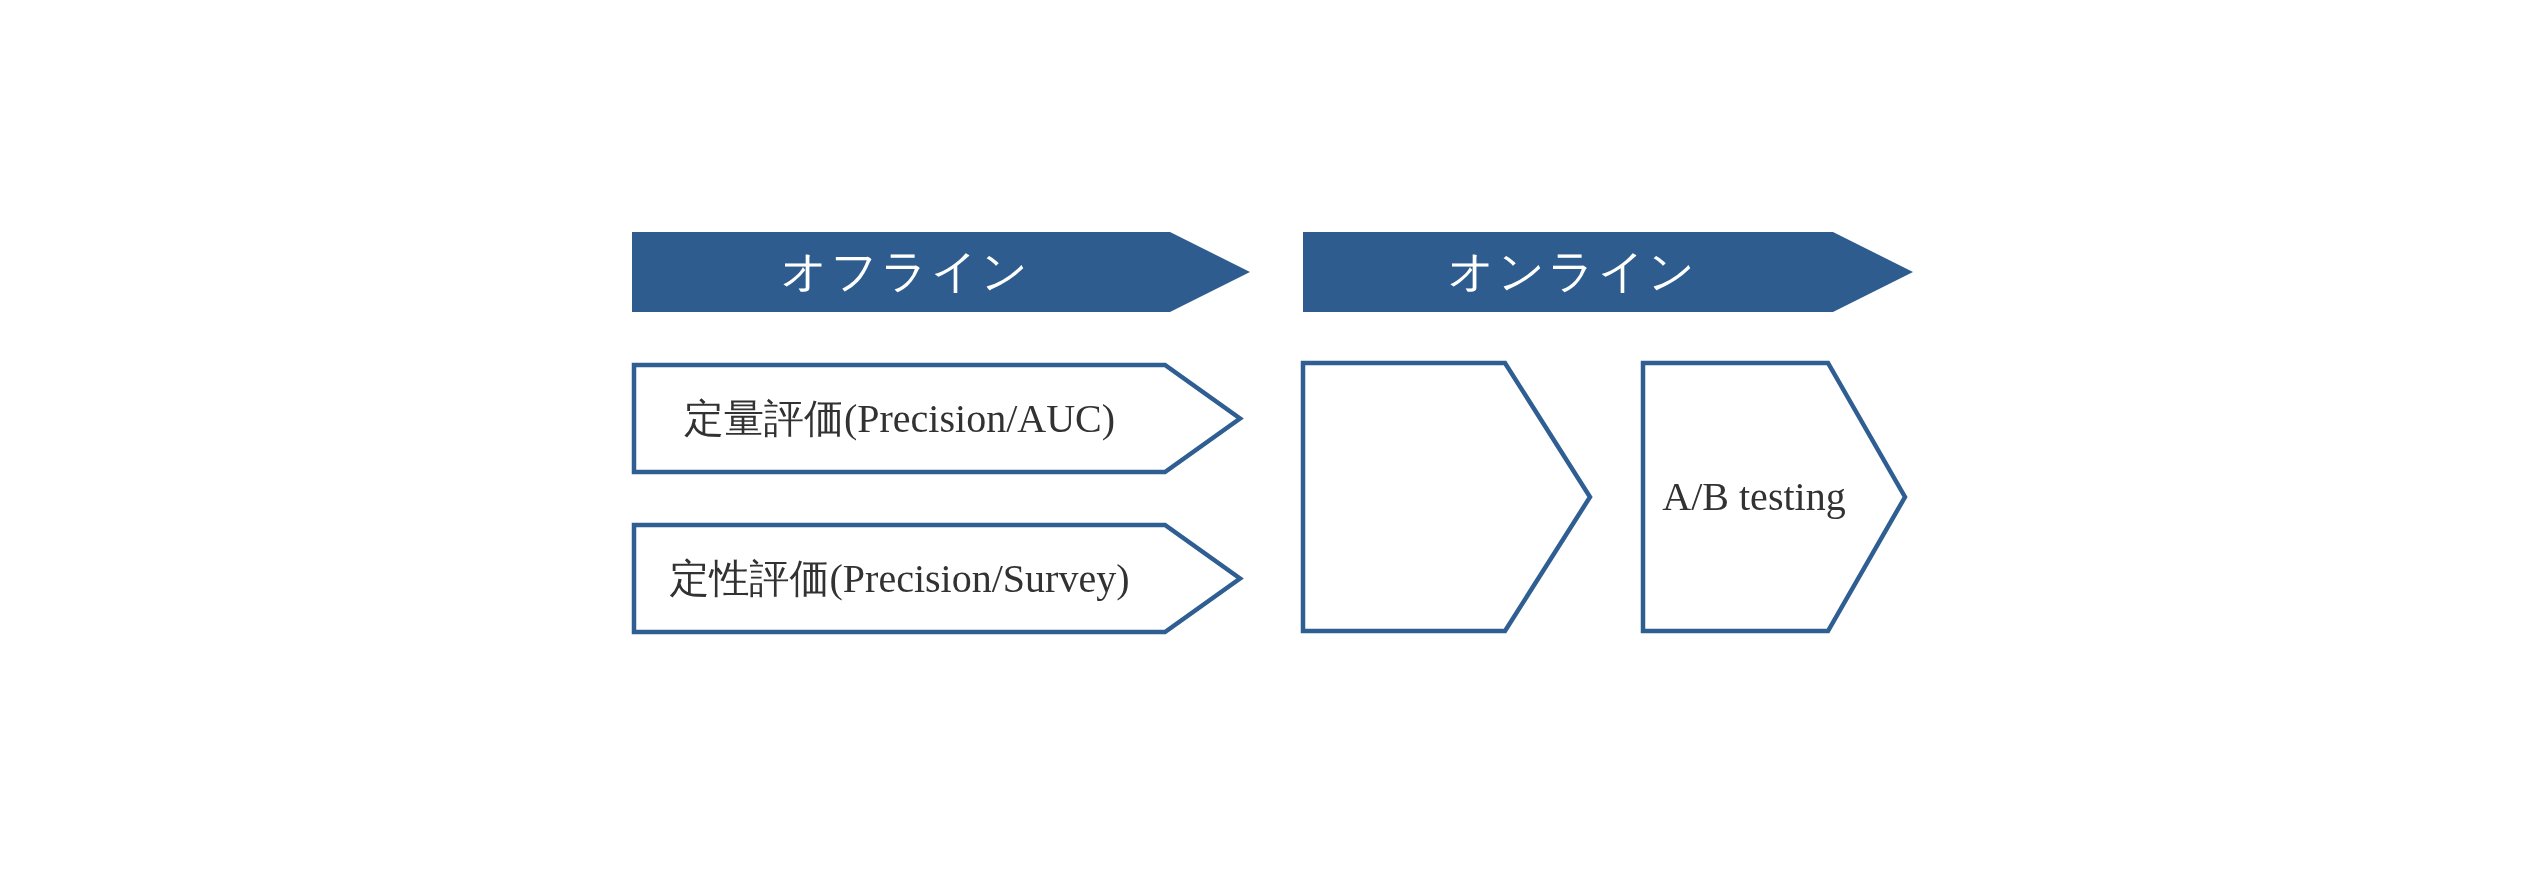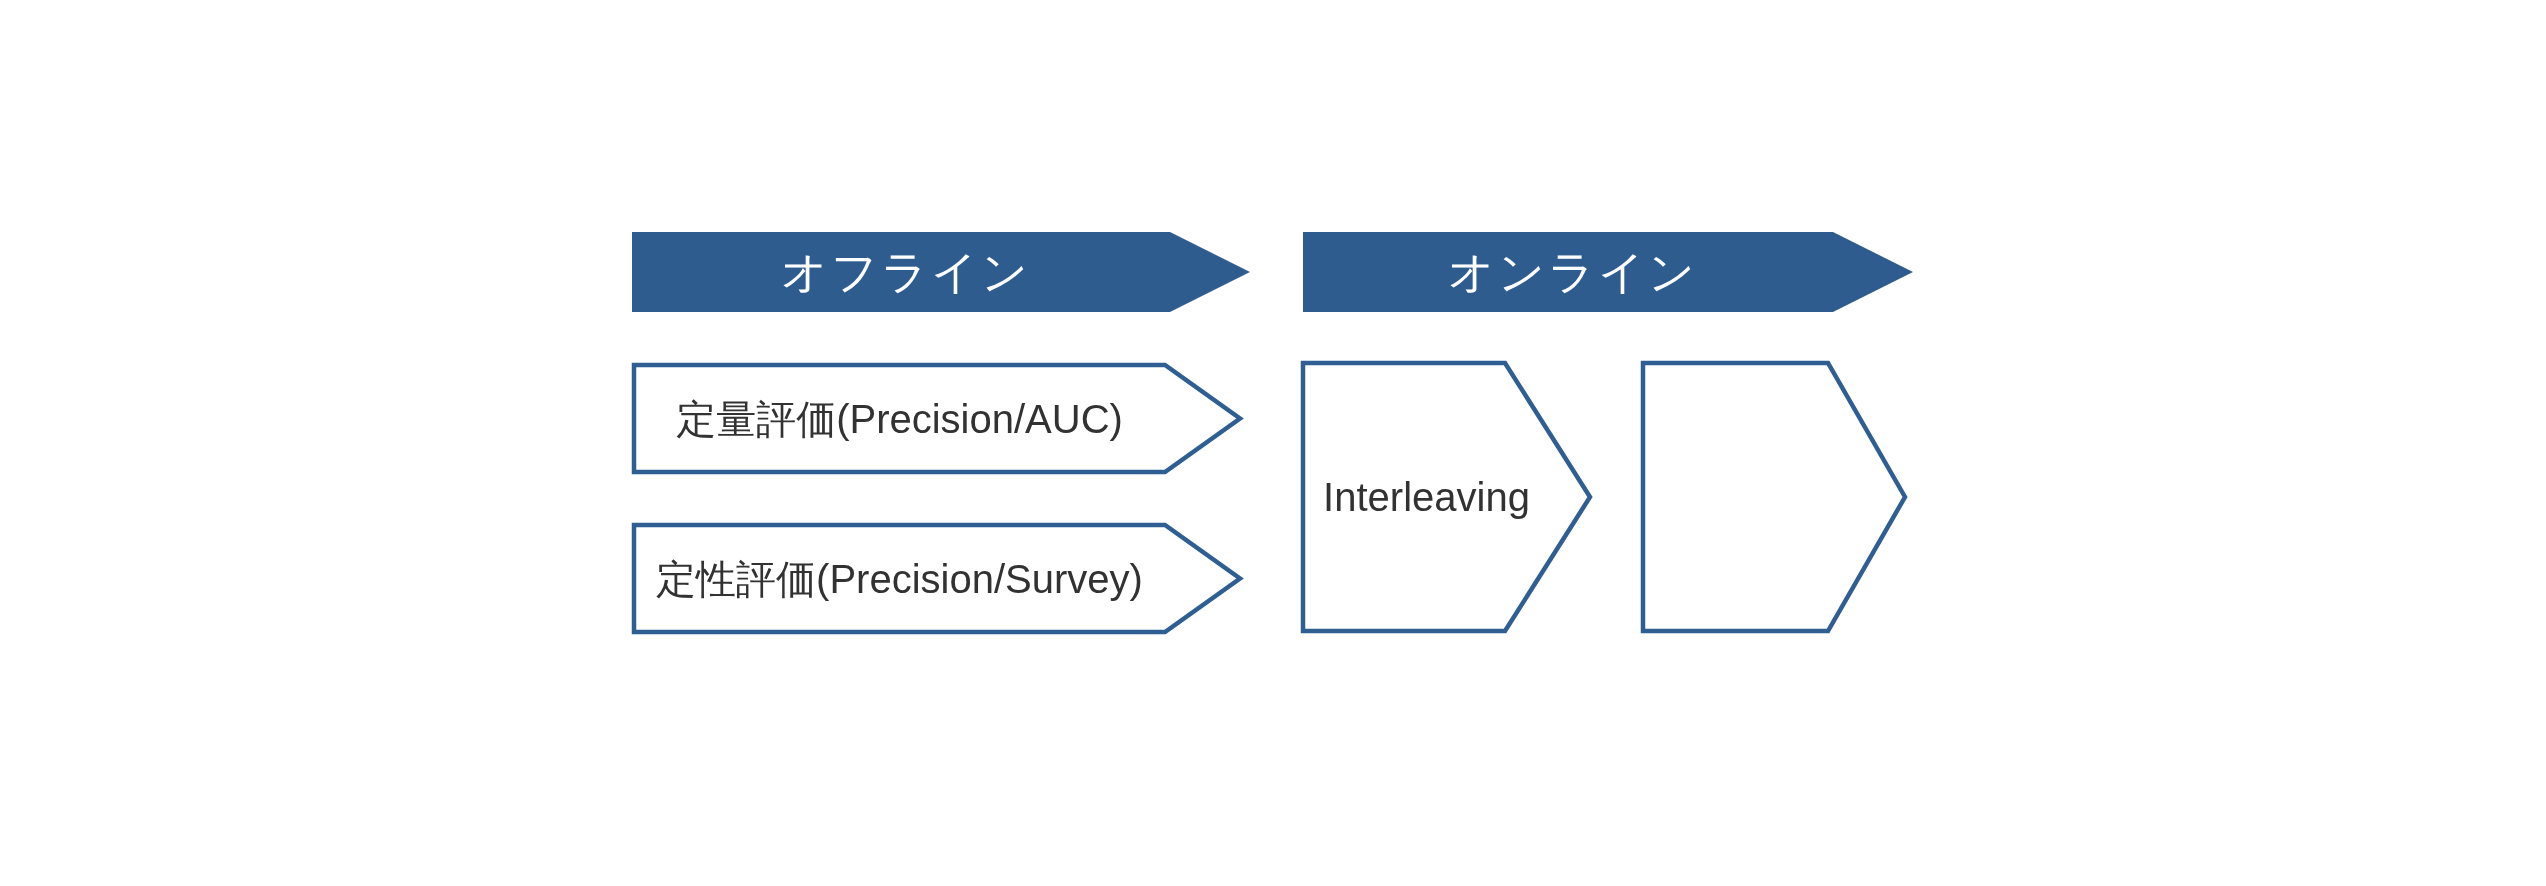--- a/index.html
+++ b/index.html
@@ -2,21 +2,21 @@
 <html><head>
 <meta charset="utf-8">
 <style>
   html,body{margin:0;padding:0;background:#ffffff;}
   .stage{
     position:relative;
     width:2546px;
     height:886px;
     background:#ffffff;
     overflow:hidden;
-    font-family:Liberation Sans, sans-serif;
+    font-family:Liberation Serif, serif;
   }
   .shapes{
     position:absolute;
     left:0;top:0;width:2546px;height:886px;
   }
   .shape-fill{
     fill:#2e5c8e;
     stroke:none;
   }
   .shape-outline{
@@ -72,16 +72,16 @@
   </svg>
 
   <div class="lbl banner-lbl lbl-banner-offline">オフライン</div>
 
   <div class="lbl lbl-quant">定量評価(Precision/AUC)</div>
 
   <div class="lbl banner-lbl lbl-banner-online">オンライン</div>
 
   <div class="lbl lbl-qual">定性評価(Precision/Survey)</div>
 
-  <div class="lbl lbl-interleaving">Interleaving</div>
 
+  <div class="lbl lbl-abtesting">A/B testing</div>
 
 </div>
 
 </body></html>

